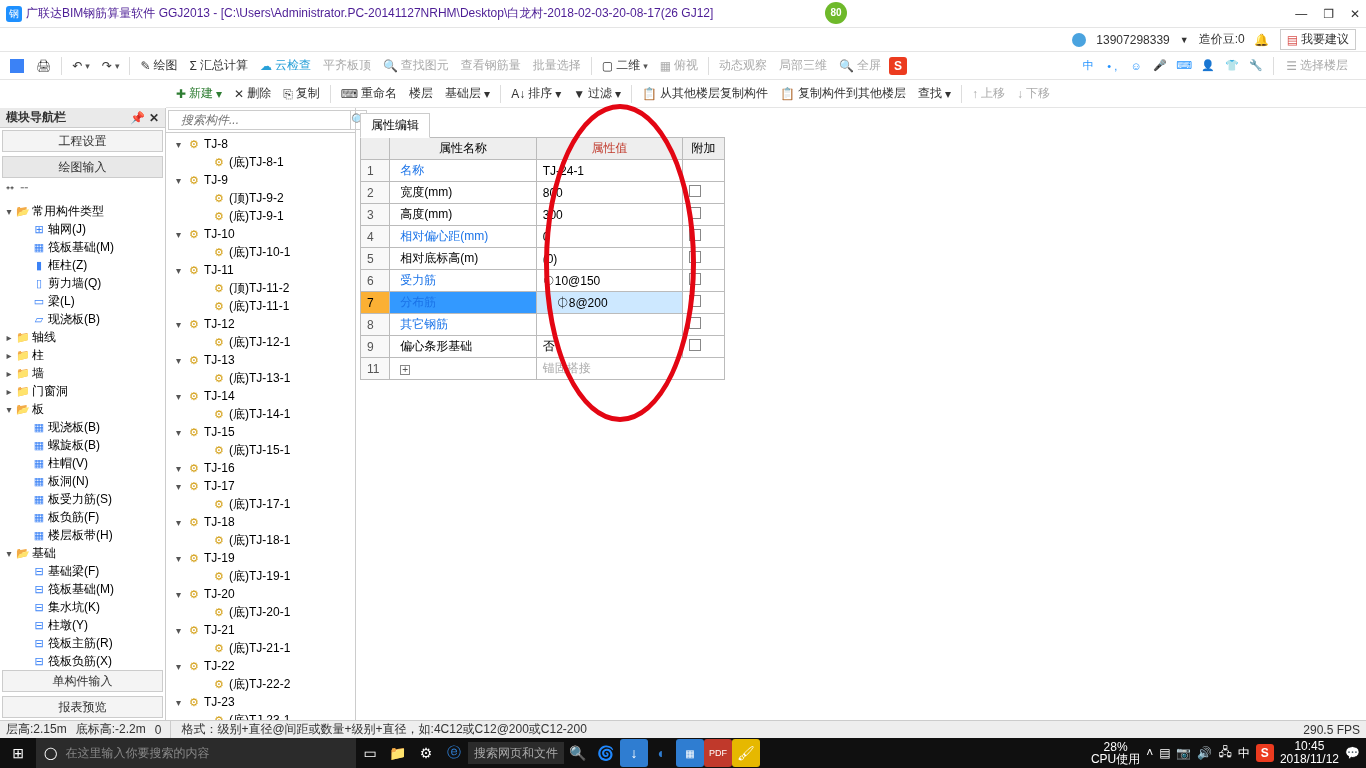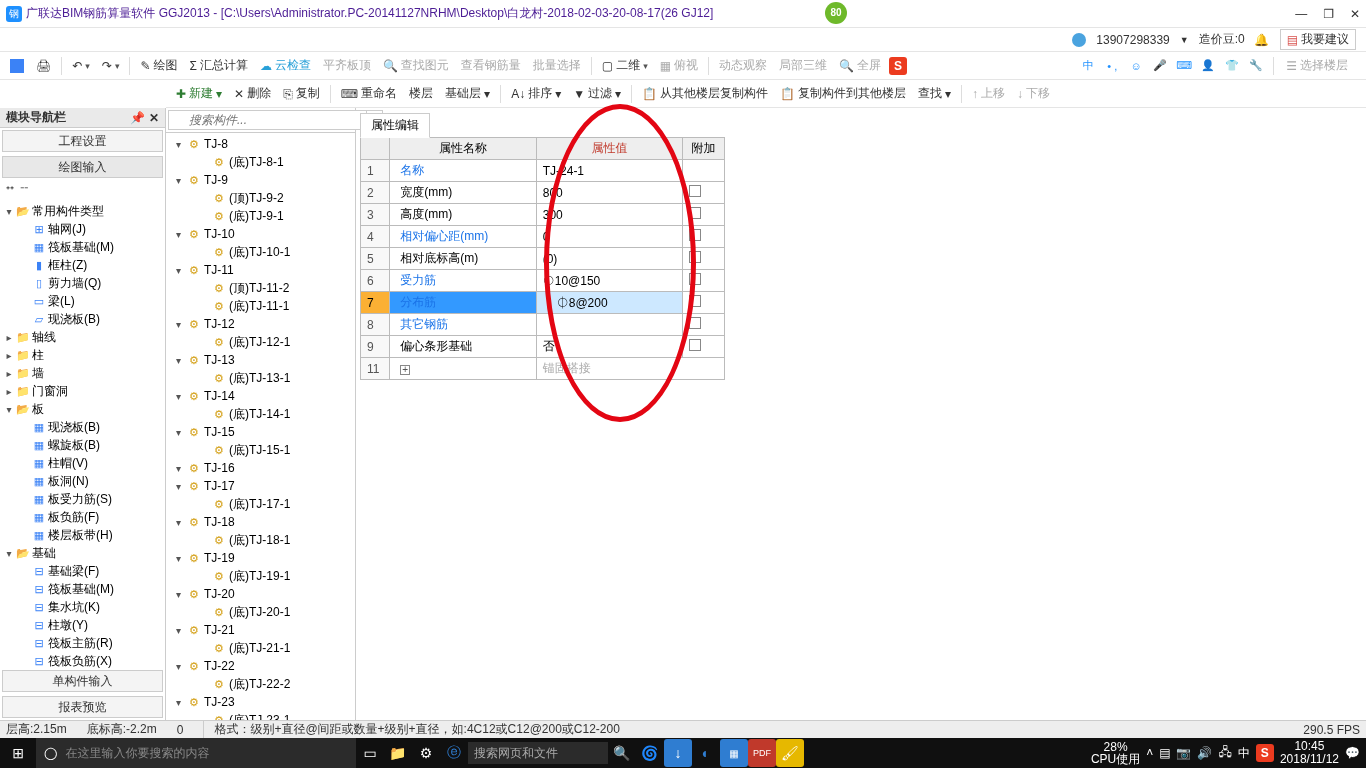--- a/index.html
+++ b/index.html
@@ -32,21 +32,21 @@
 .smallicons { height: 20px; display: flex; align-items: center; gap: 6px; padding: 0 6px; }
 .tree { flex: 1; overflow-y: auto; overflow-x: hidden; padding: 2px 0; }
 .tree .node { padding: 1px 0 1px 4px; display: flex; align-items: center; gap: 2px; white-space: nowrap; height: 18px; }
 .tree .node .tog { width: 10px; color: #555; font-size: 10px; text-align: center; }
 .tree .node .fico { width: 14px; height: 14px; display: inline-flex; align-items: center; justify-content: center; font-size: 11px; }
 .tree .node.l1 { padding-left: 4px; }
 .tree .node.l2 { padding-left: 20px; }
 .tree .label { color: #000; }
 .midpanel { width: 190px; border-right: 1px solid #ccc; display: flex; flex-direction: column; }
 .search { display: flex; padding: 2px; border-bottom: 1px solid #ccc; }
-.search input { flex: 1; border: 1px solid #ccc; padding: 2px 20px; font-style: italic; color: #888; }
+.search input { flex: 1; border: 1px solid #ccc; padding: 2px 12px; font-style: italic; color: #888; }
 .search .sbtn { width: 22px; border: 1px solid #ccc; border-left: 0; text-align: center; line-height: 18px; color: #e67e22; }
 .midtree { flex: 1; overflow-y: auto; overflow-x: hidden; padding: 2px 0; }
 .midtree .mn { padding: 1px 0 1px 24px; display: flex; align-items: center; gap: 3px; white-space: nowrap; height: 18px; }
 .midtree .mn.child { padding-left: 48px; }
 .midtree .mn .tog { width: 10px; color: #555; font-size: 10px; margin-left: -14px; }
 .midtree .mn .gear { width: 12px; height: 12px; color: #d4a017; font-size: 11px; }
 .rightpanel { flex: 1; padding: 4px; position: relative; }
 .tabhead { display: inline-block; border: 1px solid #ccc; border-bottom: 1px solid #fff; padding: 3px 10px; background: #fff; position: relative; top: 1px; z-index: 2; }
 .proptable { border: 1px solid #aaa; border-collapse: collapse; width: 365px; }
 .proptable th, .proptable td { border: 1px solid #bbb; padding: 2px 6px; height: 19px; }
@@ -58,21 +58,21 @@
 .proptable td.chk { width: 40px; }
 .proptable td.name.blue { color: #1a73e8; }
 .proptable tr.selrow td { background: #3399ff; color: #fff; }
 .proptable tr.selrow td.val { background: #cde8ff; color: #000; padding-left: 20px; }
 .proptable tr.selrow td.chk { background: #fff; }
 .proptable tr.selrow td.num { background: #fbb034; color: #000; }
 .proptable .anchortxt { color: #aaa; text-align: left; padding-left: 6px; }
 .chkbox { width: 12px; height: 12px; border: 1px solid #888; display: inline-block; }
 .plus { display: inline-block; width: 10px; height: 10px; border: 1px solid #888; text-align: center; line-height: 8px; font-size: 10px; color: #555; }
 .red-ellipse { position: absolute; left: 188px; top: -4px; width: 152px; height: 318px; border: 5px solid #e30613; border-radius: 50%; pointer-events: none; }
-.statusbar { height: 18px; background: #eee; border-top: 1px solid #ccc; display: flex; align-items: center; padding: 0 6px; font-size: 11px; color: #333; gap: 20px; }
+.statusbar { height: 18px; background: #eee; border-top: 1px solid #ccc; display: flex; align-items: center; padding: 0 6px; font-size: 11px; color: #333; gap: 9px; }
 .statusbar .right { margin-left: auto; }
 .taskbar { position: absolute; bottom: 0; height: 30px; width: 100%; background: #101010; display: flex; align-items: center; color: #fff; }
 .taskbar .start { width: 36px; text-align: center; font-size: 14px; }
 .taskbar .cortana { display: flex; align-items: center; background: #2b2b2b; height: 30px; padding: 0 8px; width: 320px; gap: 8px; }
 .taskbar .tico { width: 28px; height: 28px; display: flex; align-items: center; justify-content: center; font-size: 14px; }
 .taskbar .tray { margin-left: auto; display: flex; align-items: center; gap: 6px; padding-right: 6px; font-size: 11px; }
 .taskbar .tray .clock { text-align: center; line-height: 13px; font-size: 11px; }
 .cpu { text-align: center; font-size: 10px; line-height: 12px; }
 .s-logo { background: #ec3b1f; color: #fff; width: 18px; height: 18px; border-radius: 3px; text-align: center; line-height: 18px; font-weight: bold; }
 .folder-y { color: #e8a33d; }
@@ -571,21 +571,21 @@
 <div class="taskbar">
   <div class="start">⊞</div>
   <div class="cortana">
     <span>◯</span>
     <span style="color:#888">在这里输入你要搜索的内容</span>
   </div>
   <div class="tico">▭</div>
   <div class="tico" style="color:#f3c969">📁</div>
   <div class="tico">⚙</div>
   <div class="tico" style="color:#2f7dd1">ⓔ</div>
-  <div style="width:140px;background:#2b2b2b;height:22px;color:#aaa;display:flex;align-items:center;padding:0 6px;font-size:11px">
+  <div style="width:96px;background:#2b2b2b;height:22px;color:#aaa;display:flex;align-items:center;padding:0 6px;font-size:11px">
       <span>搜索网页和文件</span>
     </div>
   <div class="tico">🔍</div>
   <div class="tico">🌀</div>
   <div class="tico" style="background:#2f7dd1;border-radius:3px;color:#fff">↓</div>
   <div class="tico" style="color:#2f7dd1">◐</div>
   <div class="tico" style="background:#2f7dd1;border-radius:3px;color:#fff;font-size:10px">▦</div>
   <div class="tico" style="background:#c0392b;border-radius:3px;color:#fff;font-size:9px">PDF</div>
   <div class="tico" style="background:#e6b800;border-radius:3px">🖌</div>
   <div class="tray">

